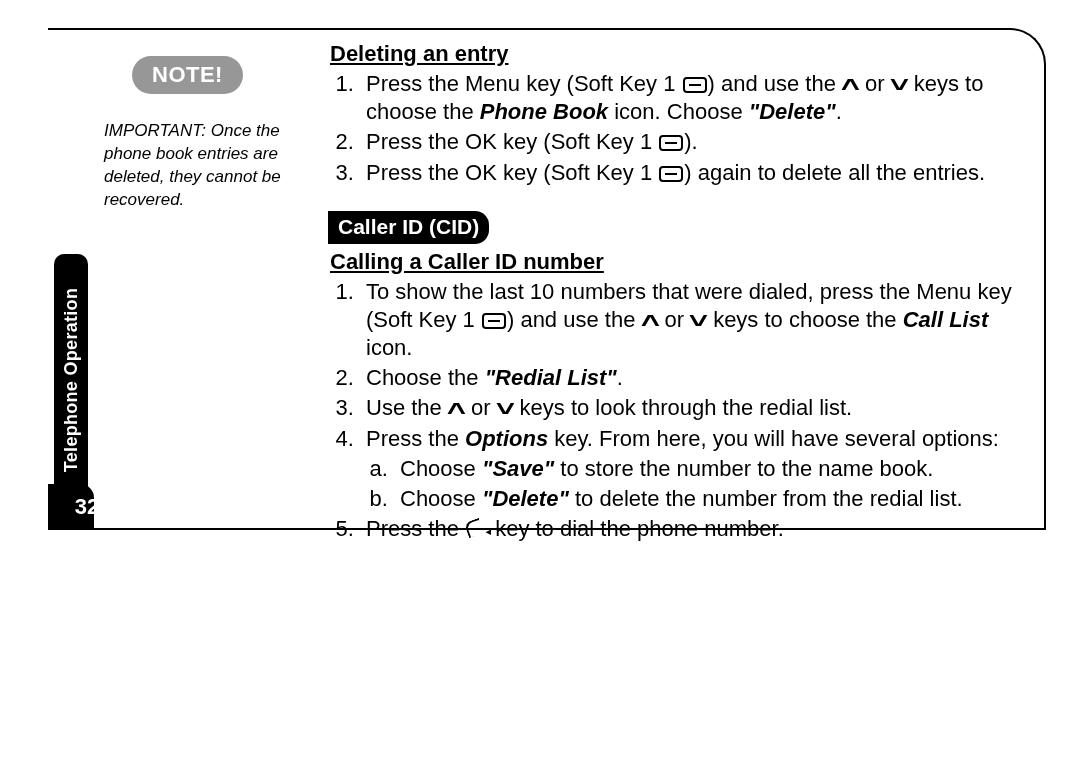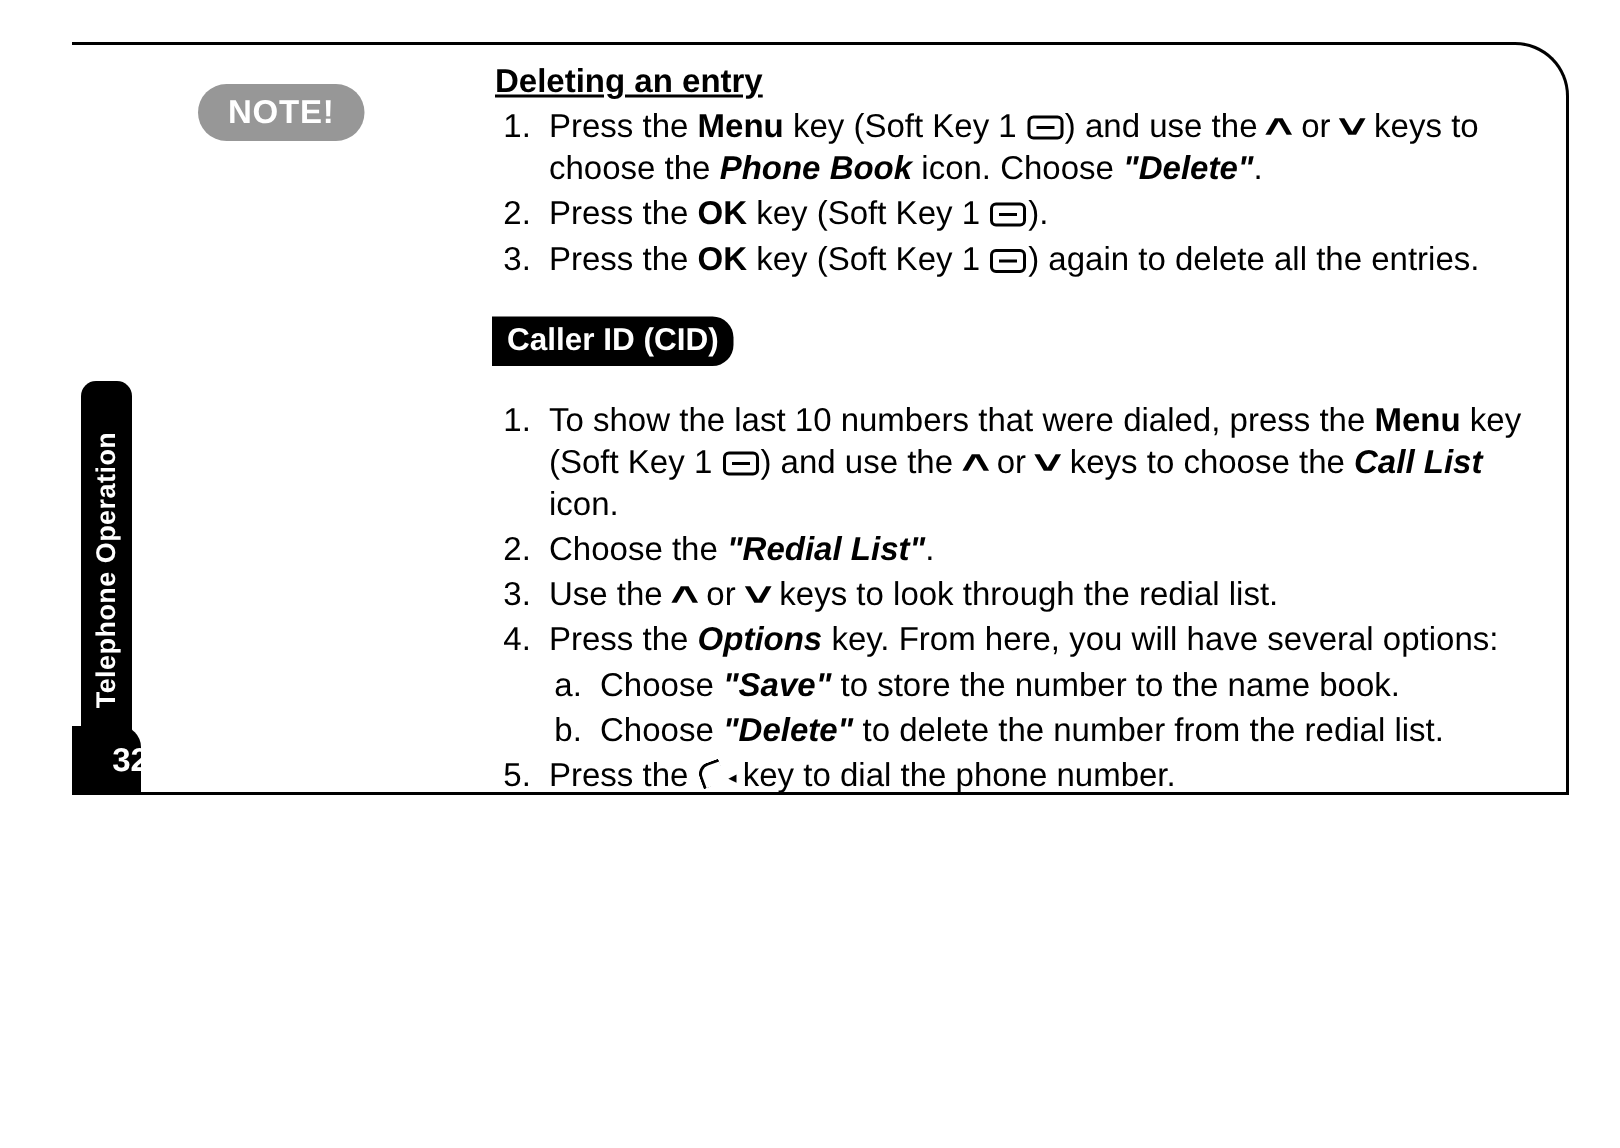--- a/index.html
+++ b/index.html
@@ -65,30 +65,30 @@
   }
   ol.sub {
     list-style-type: lower-alpha;
     margin: 2px 0 2px 0;
     padding-left: 28px;
   }
   ol.sub > li {
     margin-bottom: 2px;
     padding-left: 6px;
   }
-  .bold { font-weight: 700; }
+  .bold { font-weight: 400; }
   .bolditalic { font-weight: 700; font-style: italic; text-align: center; }
 
   .badge {
     display: inline-block;
     background: #000;
     color: #fff;
     font-weight: 700;
     padding: 3px 10px 3px 10px;
-    margin: 14px 0 20px -2px;
+    margin: 14px 0 4px -2px;
     border-top-right-radius: 14px;
     border-bottom-right-radius: 14px;
     font-size: 21px;
   }
 
   .softkey-icon {
     display: inline-block;
     vertical-align: -2px;
     width: 24px;
     height: 16px;
@@ -215,20 +215,21 @@
 </style>
 </head>
 <body>
 
 <div class="page">
 
   <div class="frame"></div>
   <div class="bottom-rule"></div>
 
   <div class="note-bubble">NOTE!</div>
+  <div class="note-text">IMPORTANT: Once the phone book entries are deleted, they cannot be recovered.</div>
 
   <div class="side-tab">
     <span>Telephone Operation</span>
   </div>
 
   <div class="page-num">32</div>
 
   <div class="content">
 
     <div class="section-heading">Deleting an entry</div>
@@ -240,20 +241,21 @@
       <li>
         <span>Press the </span><span class="bold">OK</span><span> key (Soft Key 1 </span><span class="softkey-icon"></span><span>).</span>
       </li>
       <li>
         <span>Press the </span><span class="bold">OK</span><span> key (Soft Key 1 </span><span class="softkey-icon"></span><span>) again to delete all the entries.</span>
       </li>
     </ol>
 
     <div class="badge">Caller ID (CID)</div>
 
+    <div class="section-heading">Calling a Caller ID number</div>
 
     <ol class="steps">
       <li>
         <span>To show the last 10 numbers that were dialed, press the </span><span class="bold">Menu</span><span> key (Soft Key 1 </span><span class="softkey-icon"></span><span>) and use the </span><span class="up-icon">˄</span><span> or </span><span class="down-icon">˅</span><span> keys to choose the </span><span class="bolditalic">Call List</span><span> icon.</span>
       </li>
       <li>
         <span>Choose the </span><span class="bolditalic">"Redial List"</span><span>.</span>
       </li>
       <li>
         <span>Use the </span><span class="up-icon">˄</span><span> or </span><span class="down-icon">˅</span><span> keys to look through the redial list.</span>

